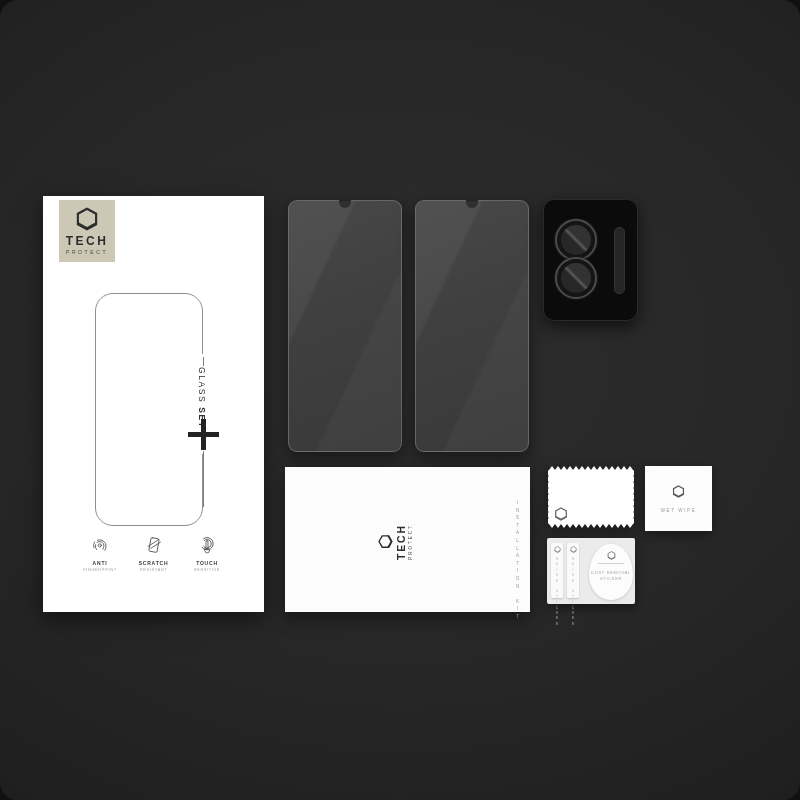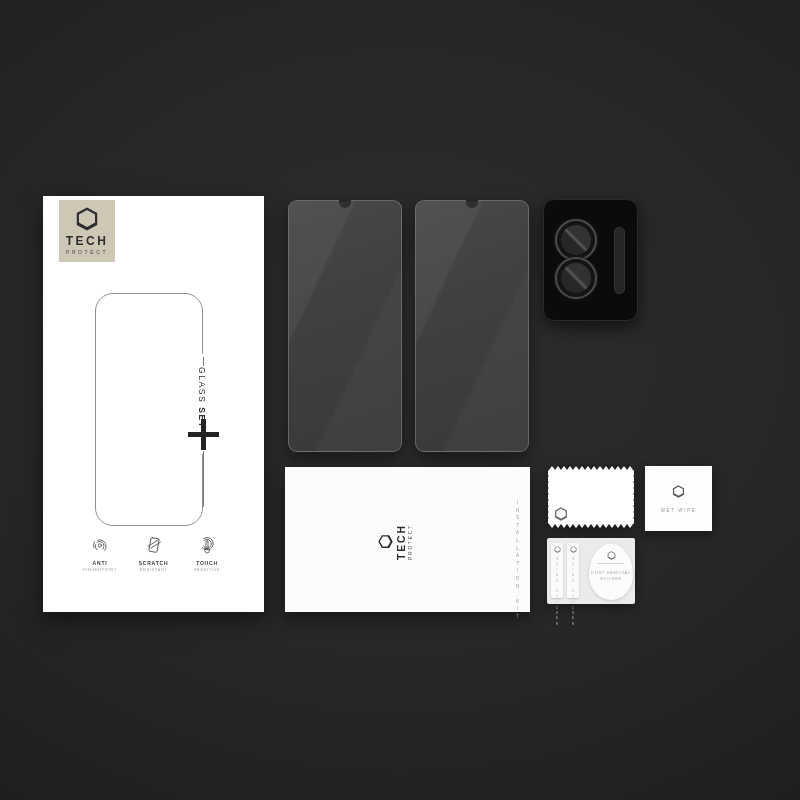--- a/index.html
+++ b/index.html
@@ -1,19 +1,20 @@
 <!DOCTYPE html>
 <html><head>
 <meta charset="utf-8">
 <style>
   html,body{margin:0;padding:0;background:#111;}
   #stage{
     position:relative;width:800px;height:800px;overflow:hidden;
     background:radial-gradient(120% 95% at 50% 44%, #2d2d2d 0%, #272727 40%, #1d1d1d 78%, #151515 100%);
     font-family:"Liberation Sans", sans-serif;
+    border-radius:18px;
   }
   .abs{position:absolute;}
   
   #box{left:43px;top:196px;width:221px;height:416px;background:#ffffff;
        box-shadow:0 8px 22px rgba(0,0,0,0.5);}
   #box-logo{left:16px;top:4px;width:56px;height:62px;background:#cdc8b6;
             display:flex;flex-direction:column;align-items:center;justify-content:center;color:#2e2e2e;}
   .hex{display:block;}
   .brand-top{font-size:12px;font-weight:bold;letter-spacing:2.5px;margin-top:3px;color:#2e2e2e;}
   .brand-sub{font-size:5px;letter-spacing:2.6px;margin-top:1px;color:#4a4a4a;}

